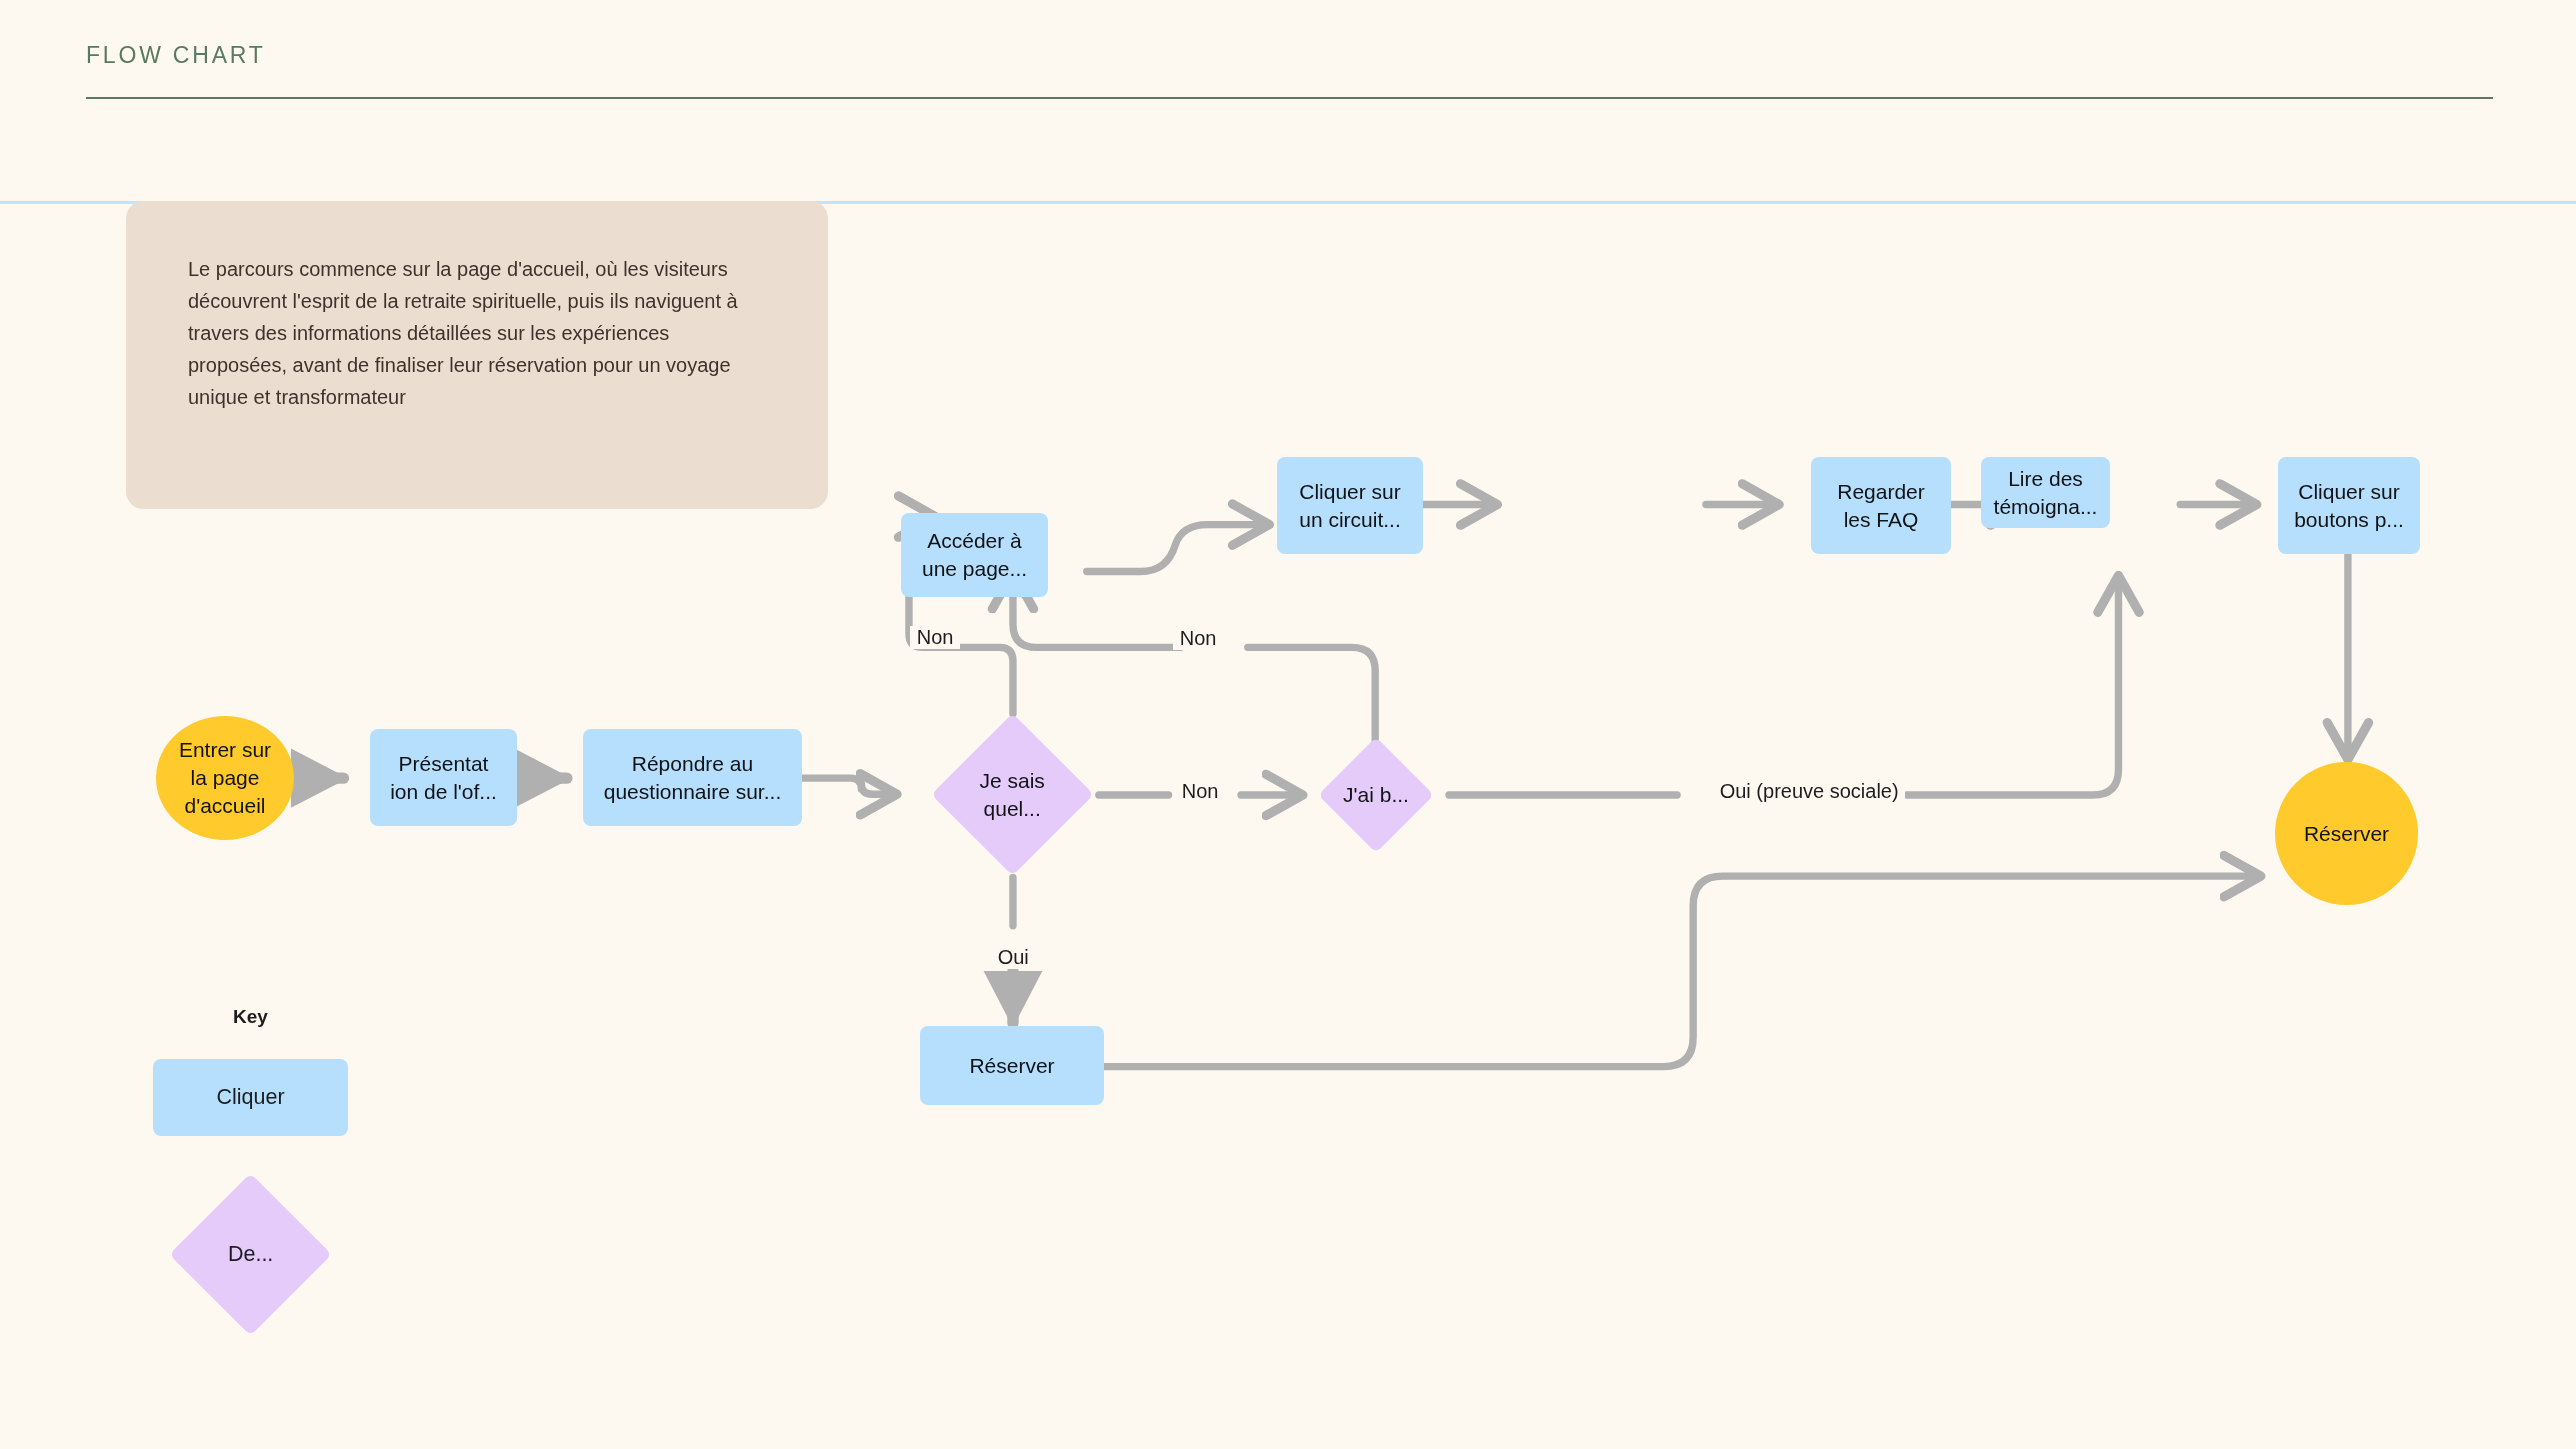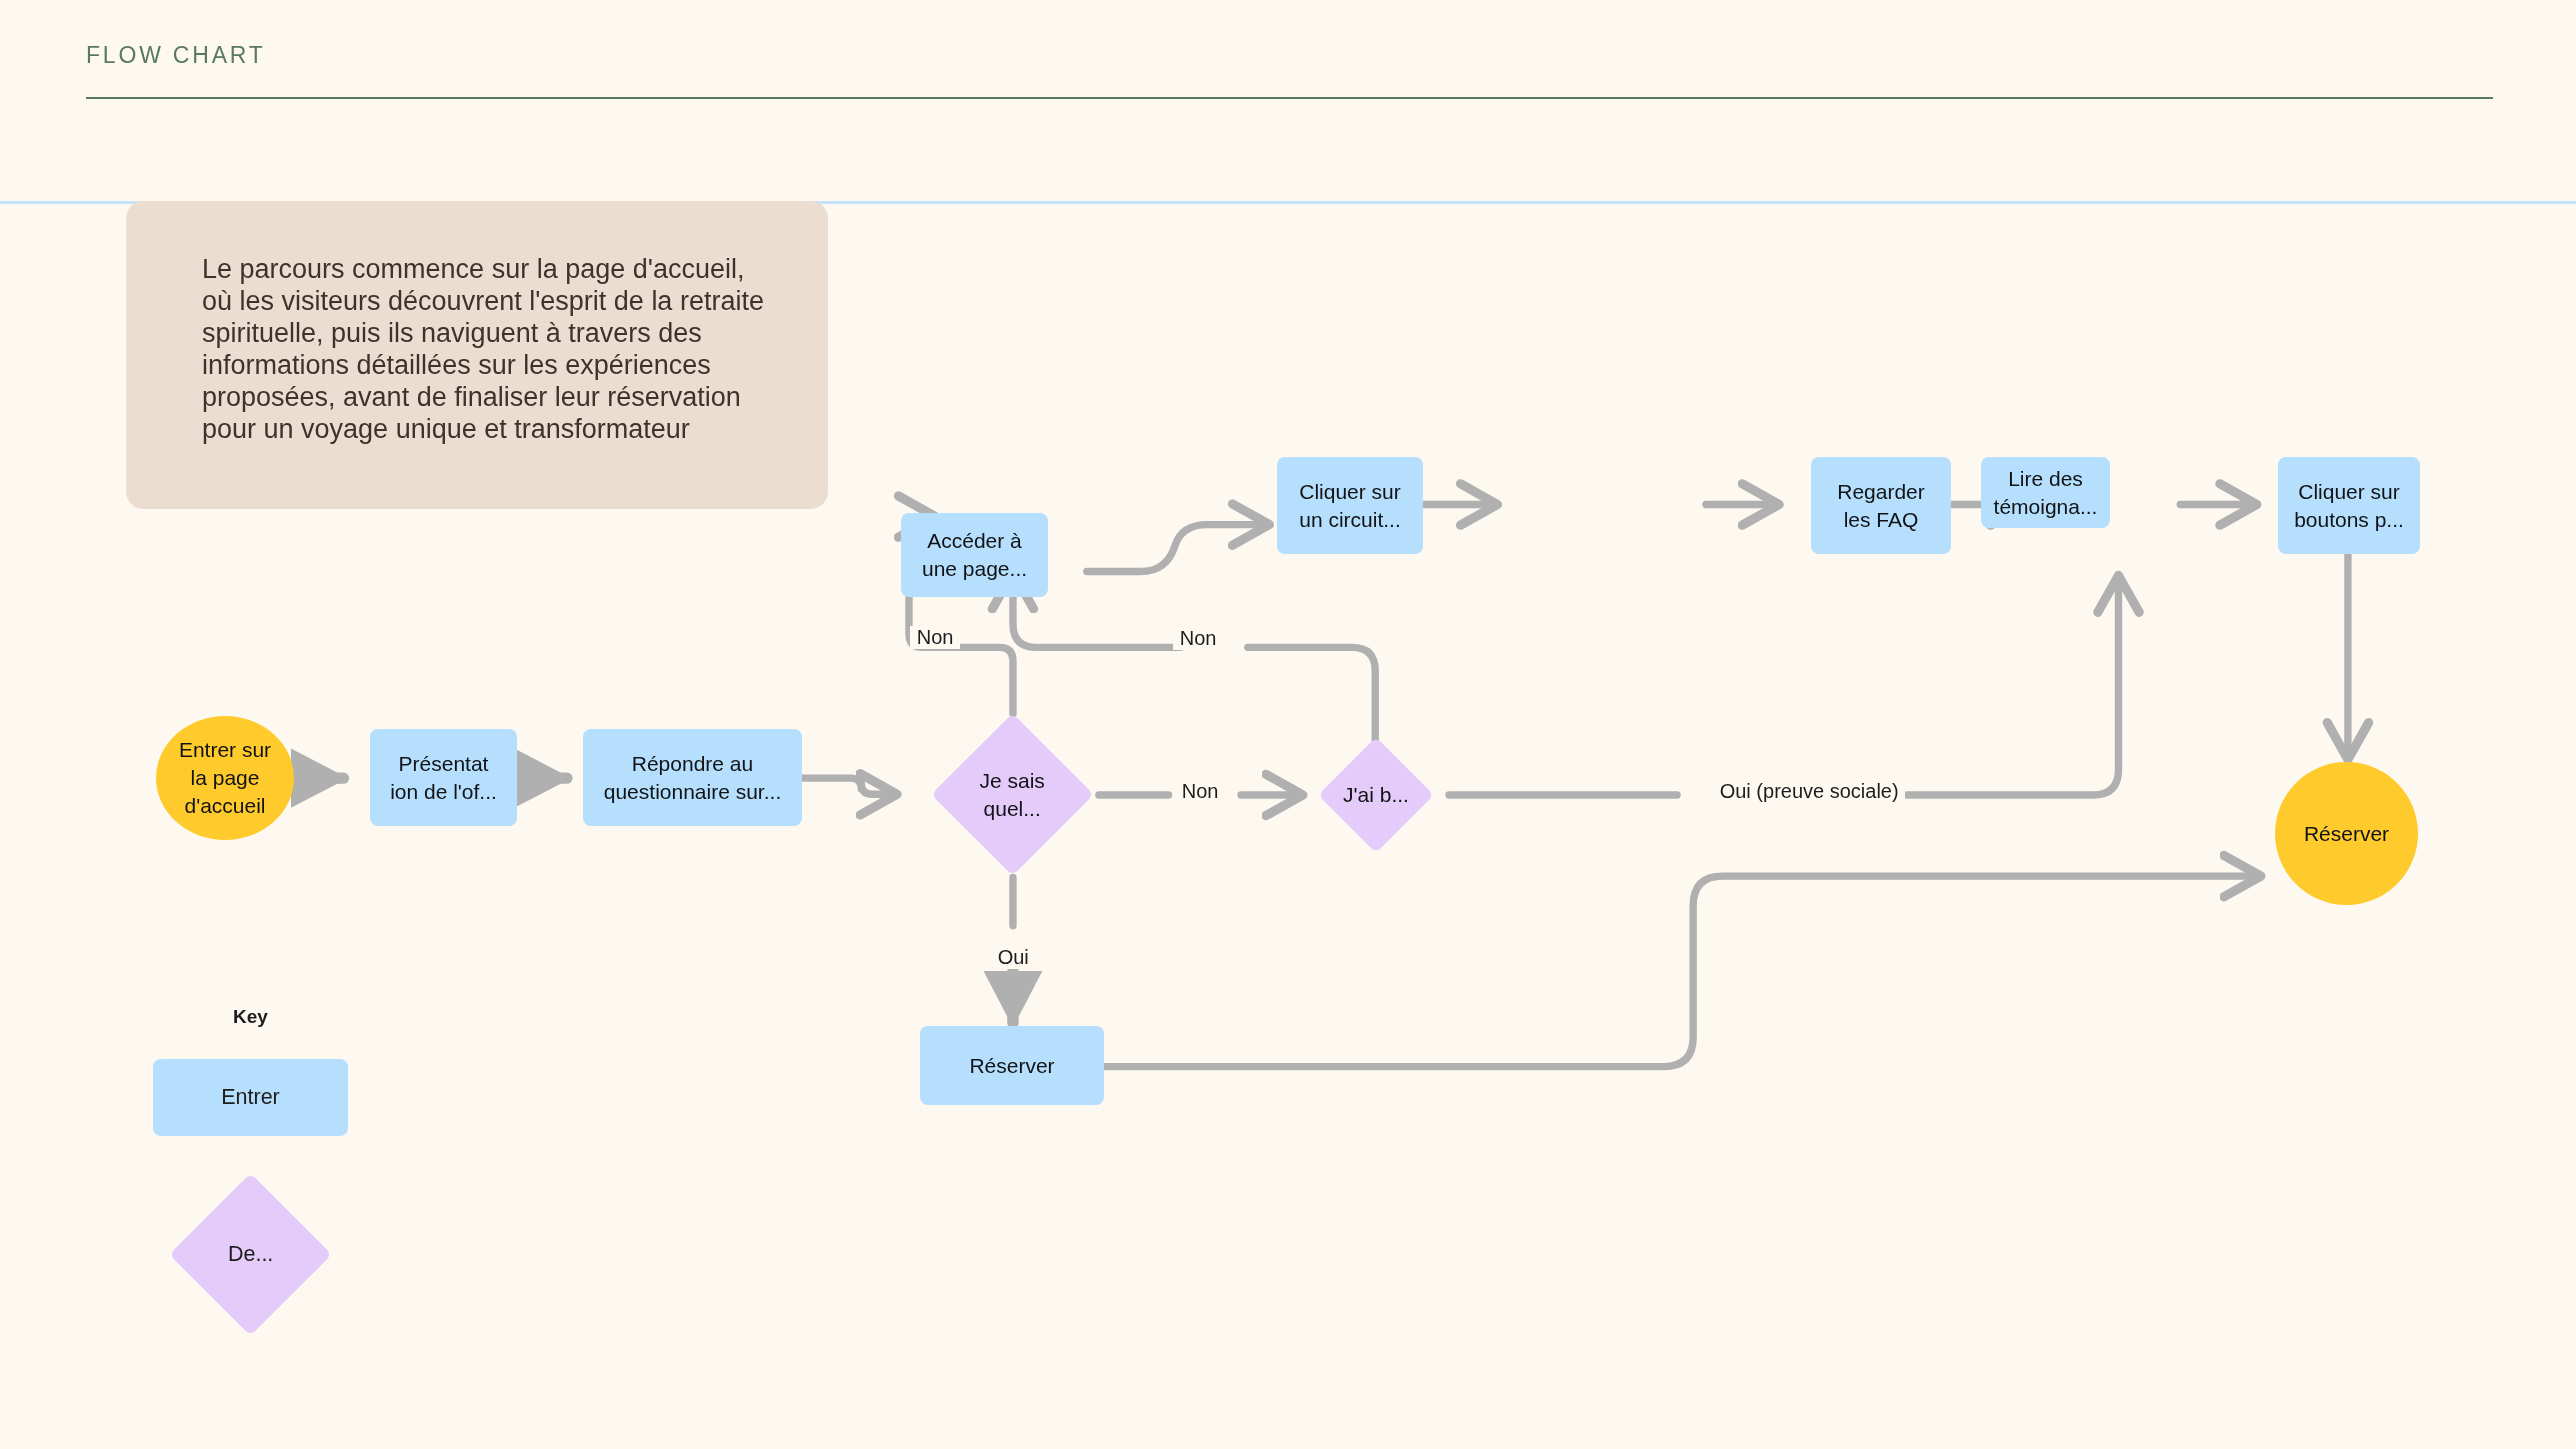--- a/index.html
+++ b/index.html
@@ -53,25 +53,24 @@
     left: 126px;
     top: 201px;
     width: 702px;
     height: 308px;
     background: #ebded0;
     border-radius: 17.4px;
     box-sizing: border-box;
     padding: 52px 62px;
   }
   #desc-text {
-    font-size: 27px;
+    font-size: 20px;
     line-height: 32px;
     color: #3f322c;
     white-space: pre-line;
-    margin-left: 14px;
   }
 
   
   #flow-svg {
     position: absolute;
     left: 0;
     top: 0;
     width: 2576px;
     height: 1449px;
     pointer-events: none;
@@ -296,21 +295,21 @@
 
   <div class="edge-label" style="left:1175px; top:780px;">Non</div>
 
   <div class="edge-label" style="left:991px; top:946px;">Oui</div>
 
   <div class="edge-label" style="left:1689px; top:780px;margin-left:24px;">Oui (preuve sociale)</div>
 
   <div id="key-title">Key</div>
 
   <div id="key-action">
-    <span>Entrer</span>
+    <span>Cliquer</span>
   </div>
 
   <div id="key-decision">
     <span>De...</span>
   </div>
 
 </div>
 
 
 </body></html>

